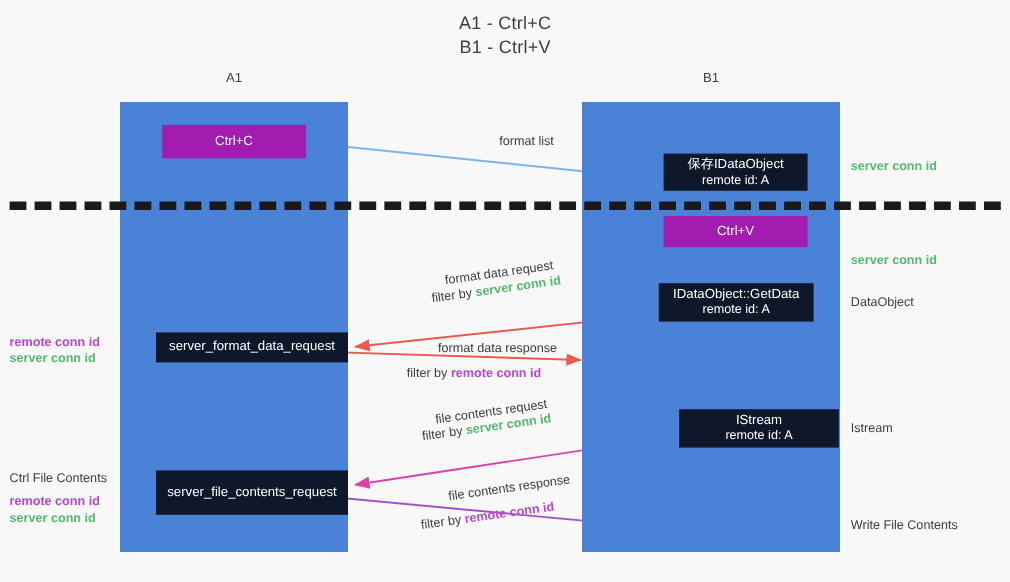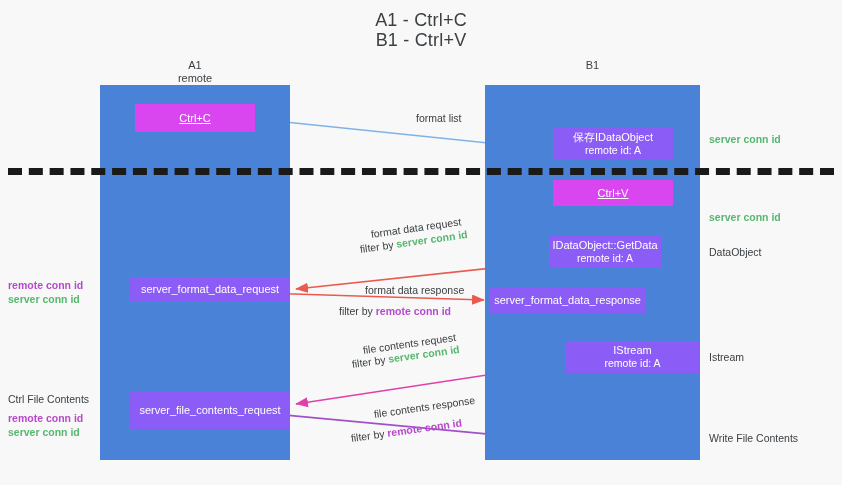--- a/index.html
+++ b/index.html
@@ -21,21 +21,21 @@
     position: absolute; left: 0; top: 0;
     width: 842px; height: 485px;
     pointer-events: none;
   }
   .abs { position: absolute; }
 
   
   #title {
     left: 0; top: 10px; width: 842px;
     text-align: center;
-    font-size: 18px; line-height: 20px;
+    font-size: 15px; line-height: 20px;
     color: #3c4043;
     letter-spacing: .2px;
   }
 
   
   .col-head {
     text-align: center;
     font-size: 11px; line-height: 13px;
     color: #3c4043;
   }
@@ -61,28 +61,28 @@
     display: flex;
     flex-direction: column;
     align-items: center;
     justify-content: center;
     text-align: center;
     color: #ffffff;
     font-size: 11px;
     line-height: 13px;
     padding: 3px 6px;
   }
-  .node.green  { background: #d946ef; text-decoration: underline; }
-  .node.orange { background: #8b5cf6; }
+  .node.green  { background: #a21caf; }
+  .node.orange { background: #0f172a; }
   .node .l2 { font-size: 10.5px; }
 
   #n-ctrlc  { left: 135px; top: 104px; width: 120px; height: 28px; }
   #n-save   { left: 553px; top: 128px; width: 120px; height: 31px; }
   #n-ctrlv  { left: 553px; top: 180px; width: 120px; height: 26px; }
-  #n-getdata{ left: 549px; top: 236px; width: 112px; height: 32px; }
+  #n-getdata{ left: 549px; top: 236px; width: 129px; height: 32px; }
   #n-istream{ left: 566px; top: 341px; width: 133px; height: 32px; }
   #n-sfdreq  { left: 130px; top: 277px; width: 160px; height: 25px; }
   #n-sfdresp { left: 489px; top: 288px; width: 157px; height: 25px; }
   #n-sfcreq  { left: 130px; top: 392px; width: 160px; height: 37px; text-align: right; }
   #n-sfcresp { left: 524px; top: 424px; width: 160px; height: 25px; }
 
   
   .lbl {
     font-size: 10.5px;
     line-height: 13px;
@@ -159,21 +159,20 @@
     <line x1="168" y1="404" x2="519" y2="437" stroke="#a050c8" stroke-width="1.6" marker-end="url(#ah-purple)"></line>
   </svg>
 
   <div class="abs" id="title">
     <div>A1 - Ctrl+C</div>
     <div>B1 - Ctrl+V</div>
   </div>
 
   <div class="abs col-head" id="head-a">
     <div>A1</div>
-    <div>remote</div>
   </div>
   <div class="abs col-head" id="head-b">
     <div>B1</div>
   </div>
 
   <div class="abs lane" id="lane-a"></div>
   <div class="abs lane" id="lane-b"></div>
 
   <div class="abs" id="divider"></div>
 
@@ -197,23 +196,20 @@
 
   <div class="abs node orange" id="n-istream">
     <span>IStream</span>
     <span class="l2">remote id: A</span>
   </div>
 
   <div class="abs node orange" id="n-sfdreq">
     <span>server_format_data_request</span>
   </div>
 
-  <div class="abs node orange" id="n-sfdresp">
-    <span>server_format_data_response</span>
-  </div>
 
   <div class="abs node orange" id="n-sfcreq">
     <span>server_file_contents_request</span>
   </div>
 
 
   <div class="abs lbl" id="l-formatlist">
     <span>format list</span>
   </div>
 

